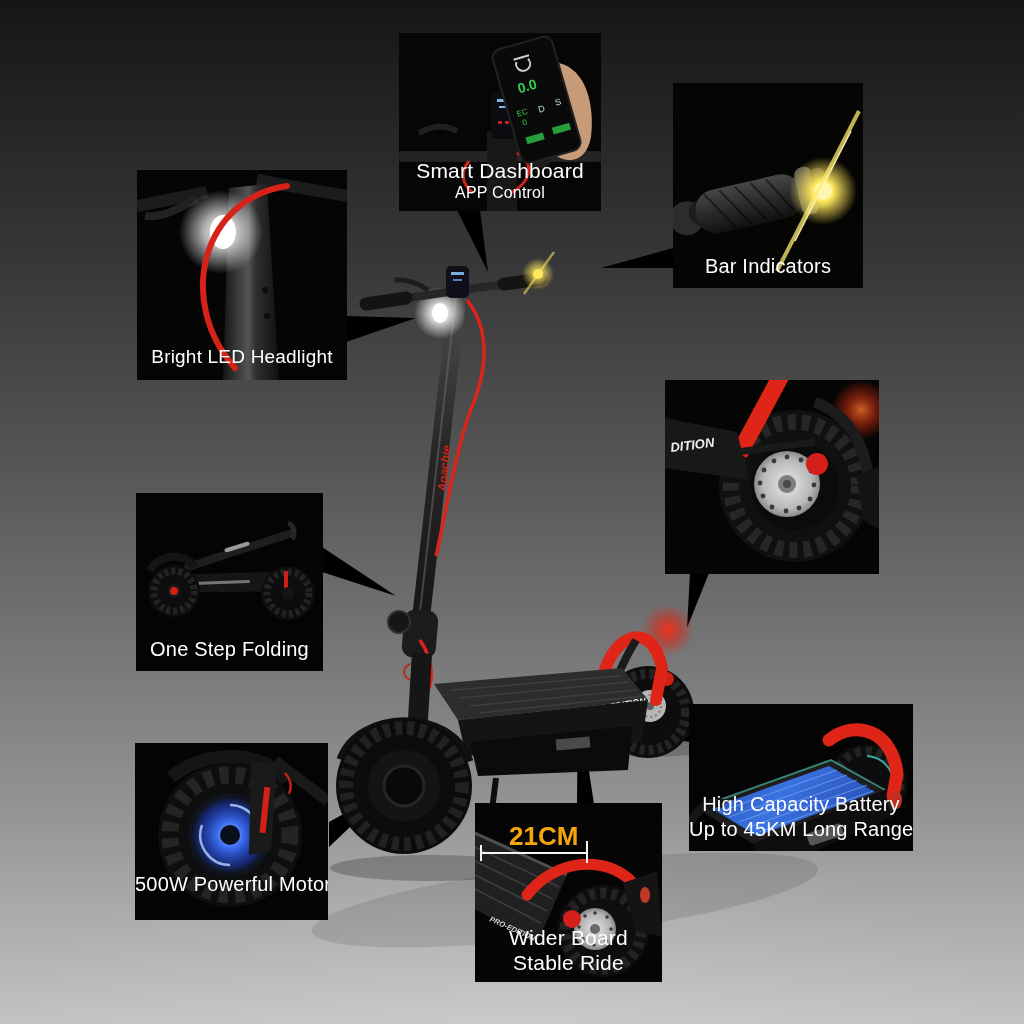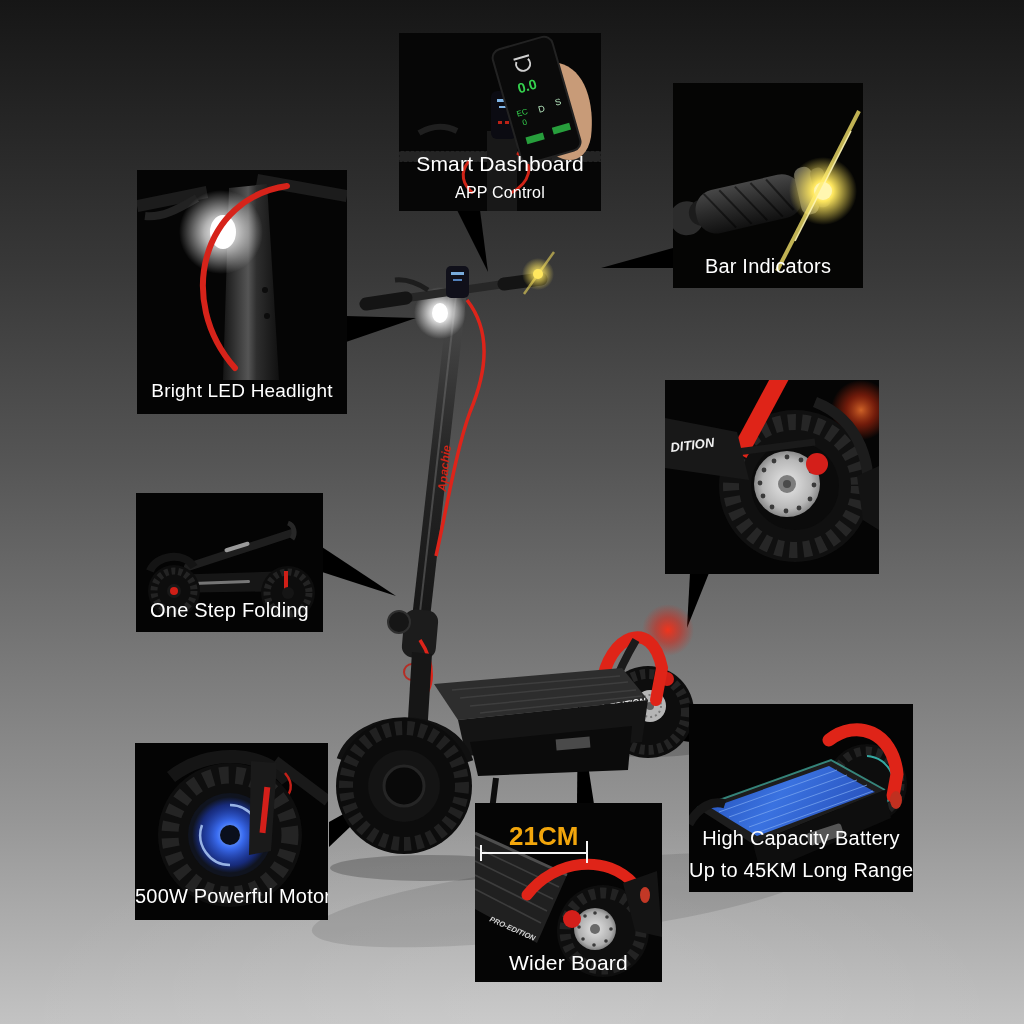--- a/index.html
+++ b/index.html
@@ -11,21 +11,21 @@
       linear-gradient(180deg,#161616 0%,#232323 10%,#383838 26%,#555555 45%,#707070 60%,#969696 80%,#c3c3c3 100%);
   }
   .overlay{position:absolute;left:0;top:0;}
   .box{position:absolute;background:#040404;overflow:hidden;}
   .box svg{position:absolute;left:0;top:0;}
   .label{
     position:absolute;left:0;right:0;text-align:center;color:#fff;
     font-size:20px;line-height:1.22;font-weight:400;letter-spacing:.2px;
   }
   .label-sm{font-size:18px;}
-  .l1,.l2{white-space:nowrap;margin-top:7px;}
+  .l1,.l2{white-space:nowrap;}
 </style>
 </head>
 <body>
 
 <div class="canvas">
 
   <svg class="overlay" width="1024" height="1024" viewBox="0 0 1024 1024">
     <defs>
       <linearGradient id="stemG" x1="0" y1="0" x2="0" y2="1">
         <stop offset="0" stop-color="#4e4e4e"></stop>
@@ -193,21 +193,21 @@
       <circle cx="150" cy="108" r="34" fill="url(#bulb)"></circle>
       <circle cx="150" cy="108" r="9" fill="#fff6b0"></circle>
       <line x1="186" y1="28" x2="104" y2="188" stroke="rgba(255,236,110,0.75)" stroke-width="4"></line>
       <line x1="178" y1="48" x2="122" y2="158" stroke="rgba(255,246,180,0.9)" stroke-width="1.6"></line>
     </svg>
     <div class="label" style="bottom:10px">
       <div class="l2">Bar Indicators</div>
     </div>
   </div>
 
-  <div class="box" style="left:137px;top:170px;width:210px;height:244px">
+  <div class="box" style="left:137px;top:170px;width:210px;height:210px">
     <svg width="210" height="210" viewBox="0 0 210 210">
       <defs>
         <linearGradient id="hstemG" x1="0" y1="0" x2="1" y2="0">
           <stop offset="0" stop-color="#151515"></stop>
             <stop offset="0.45" stop-color="#555"></stop>
             <stop offset="0.6" stop-color="#2e2e2e"></stop>
             <stop offset="1" stop-color="#101010"></stop>
         </linearGradient>
         <radialGradient id="hl2">
             <stop offset="0" stop-color="#fff"></stop>
@@ -223,21 +223,21 @@
         <circle cx="130" cy="146" r="3" fill="#0c0c0c"></circle>
       <circle cx="84" cy="62" r="42" fill="url(#hl2)"></circle>
       <ellipse cx="86" cy="62" rx="13" ry="17" fill="#ffffff"></ellipse>
       <path d="M150,16 C66,28 38,130 98,198" stroke="#d6231a" stroke-width="6" fill="none" stroke-linecap="round"></path>
     </svg>
     <div class="label" style="bottom:12px">
       <div class="l1" style="font-size:19px">Bright LED Headlight</div>
     </div>
   </div>
 
-  <div class="box" style="left:136px;top:493px;width:187px;height:139px">
+  <div class="box" style="left:136px;top:493px;width:187px;height:178px">
     <svg width="187" height="149" viewBox="0 0 187 149">
       <rect width="187" height="149" fill="#040404"></rect>
       <path d="M156,40 L52,74" stroke="#1e1e1e" stroke-width="8" stroke-linecap="round"></path>
       <rect x="88" y="52" width="26" height="4" rx="2" fill="#9a9a9a" transform="rotate(-17 101 54)"></rect>
       <path d="M152,30 C158,32 160,40 156,46" stroke="#272727" stroke-width="5" fill="none"></path>
       <polygon points="30,82 158,78 162,98 26,100" fill="#161616"></polygon>
       <rect x="56" y="88" width="58" height="3" rx="1.5" fill="#8f8f8f" opacity="0.8" transform="rotate(-2 85 89)"></rect>
       <path d="M14,78 C20,62 48,58 58,74" stroke="#141414" stroke-width="8" fill="none"></path>
       <circle cx="38" cy="98" r="26" fill="#0d0d0d"></circle>
       <circle cx="38" cy="98" r="20" fill="none" stroke="#232323" stroke-width="7" stroke-dasharray="4 3"></circle>
@@ -292,21 +292,21 @@
       <circle cx="122" cy="104" r="9" fill="#7d7d7d"></circle>
         <circle cx="122" cy="104" r="4" fill="#4a4a4a"></circle>
       <line x1="117" y1="-6" x2="74" y2="74" stroke="#df2418" stroke-width="17"></line>
       <path d="M72,72 L150,62" stroke="#1a1a1a" stroke-width="7"></path>
       <circle cx="152" cy="84" r="11" fill="#d41f1a"></circle>
       <polygon points="0,38 72,52 84,100 0,88" fill="#181818"></polygon>
       <text x="6" y="72" font-size="13" font-weight="bold" font-style="italic" fill="#f0f0f0" transform="rotate(-7 6 72)">DITION</text>
     </svg>
   </div>
 
-  <div class="box" style="left:689px;top:704px;width:224px;height:188px">
+  <div class="box" style="left:689px;top:704px;width:224px;height:147px">
     <svg width="224" height="188" viewBox="0 0 224 188">
       <defs>
         <linearGradient id="battG" x1="0" y1="0" x2="1" y2="0.3">
           <stop offset="0" stop-color="#2450b8"></stop>
             <stop offset="0.5" stop-color="#3a72e0"></stop>
             <stop offset="1" stop-color="#2a55c0"></stop>
         </linearGradient>
       </defs>
       <rect width="224" height="188" fill="#040404"></rect>
       <circle cx="178" cy="80" r="40" fill="#0d0d0d"></circle>
@@ -350,21 +350,21 @@
       <path d="M150,30 C160,42 156,52 146,58" stroke="#c42018" stroke-width="2.5" fill="none"></path>
       <circle cx="95" cy="92" r="72" fill="#0e0e0e"></circle>
       <circle cx="95" cy="92" r="60" fill="none" stroke="#242424" stroke-width="17" stroke-dasharray="9 7"></circle>
       <circle cx="95" cy="92" r="42" fill="#10141f"></circle>
       <circle cx="95" cy="92" r="38" fill="url(#motorB)"></circle>
       <path d="M95,62 a30,30 0 0,1 28,40 M95,122 a30,30 0 0,1 -28,-40" stroke="#b8d4ff" stroke-width="2.5" fill="none" opacity="0.8"></path>
       <circle cx="95" cy="92" r="10" fill="#0a0f1c"></circle>
       <polygon points="116,18 142,20 136,108 114,112" fill="#1a1a1a"></polygon>
       <rect x="127" y="44" width="6" height="46" fill="#d41f1a" transform="rotate(6 130 66)"></rect>
     </svg>
-    <div class="label" style="bottom:12px">
+    <div class="label" style="bottom:24px">
       <div class="l1">500W Powerful Motor</div>
     </div>
   </div>
 
   <div class="box" style="left:475px;top:803px;width:187px;height:179px">
     <svg width="187" height="179" viewBox="0 0 187 179">
       <defs>
         <radialGradient id="discG2">
             <stop offset="0" stop-color="#e4e4e4"></stop>
             <stop offset="0.8" stop-color="#aeaeae"></stop>
@@ -401,16 +401,17 @@
       <ellipse cx="170" cy="92" rx="5" ry="8" fill="#c23826"></ellipse>
       <text x="34" y="42" font-size="26" font-weight="bold" fill="#f2a60c">21CM</text>
       <g stroke="#f5f5f5" stroke-width="2">
         <line x1="6" y1="50" x2="112" y2="50"></line>
         <line x1="6" y1="42" x2="6" y2="58"></line>
         <line x1="112" y1="38" x2="112" y2="60"></line>
       </g>
     </svg>
     <div class="label" style="bottom:6px">
       <div class="l1" style="font-size:21px">Wider Board</div>
+      <div class="l2" style="font-size:21px">Stable Ride</div>
     </div>
   </div>
 
 </div>
 
 </body></html>

